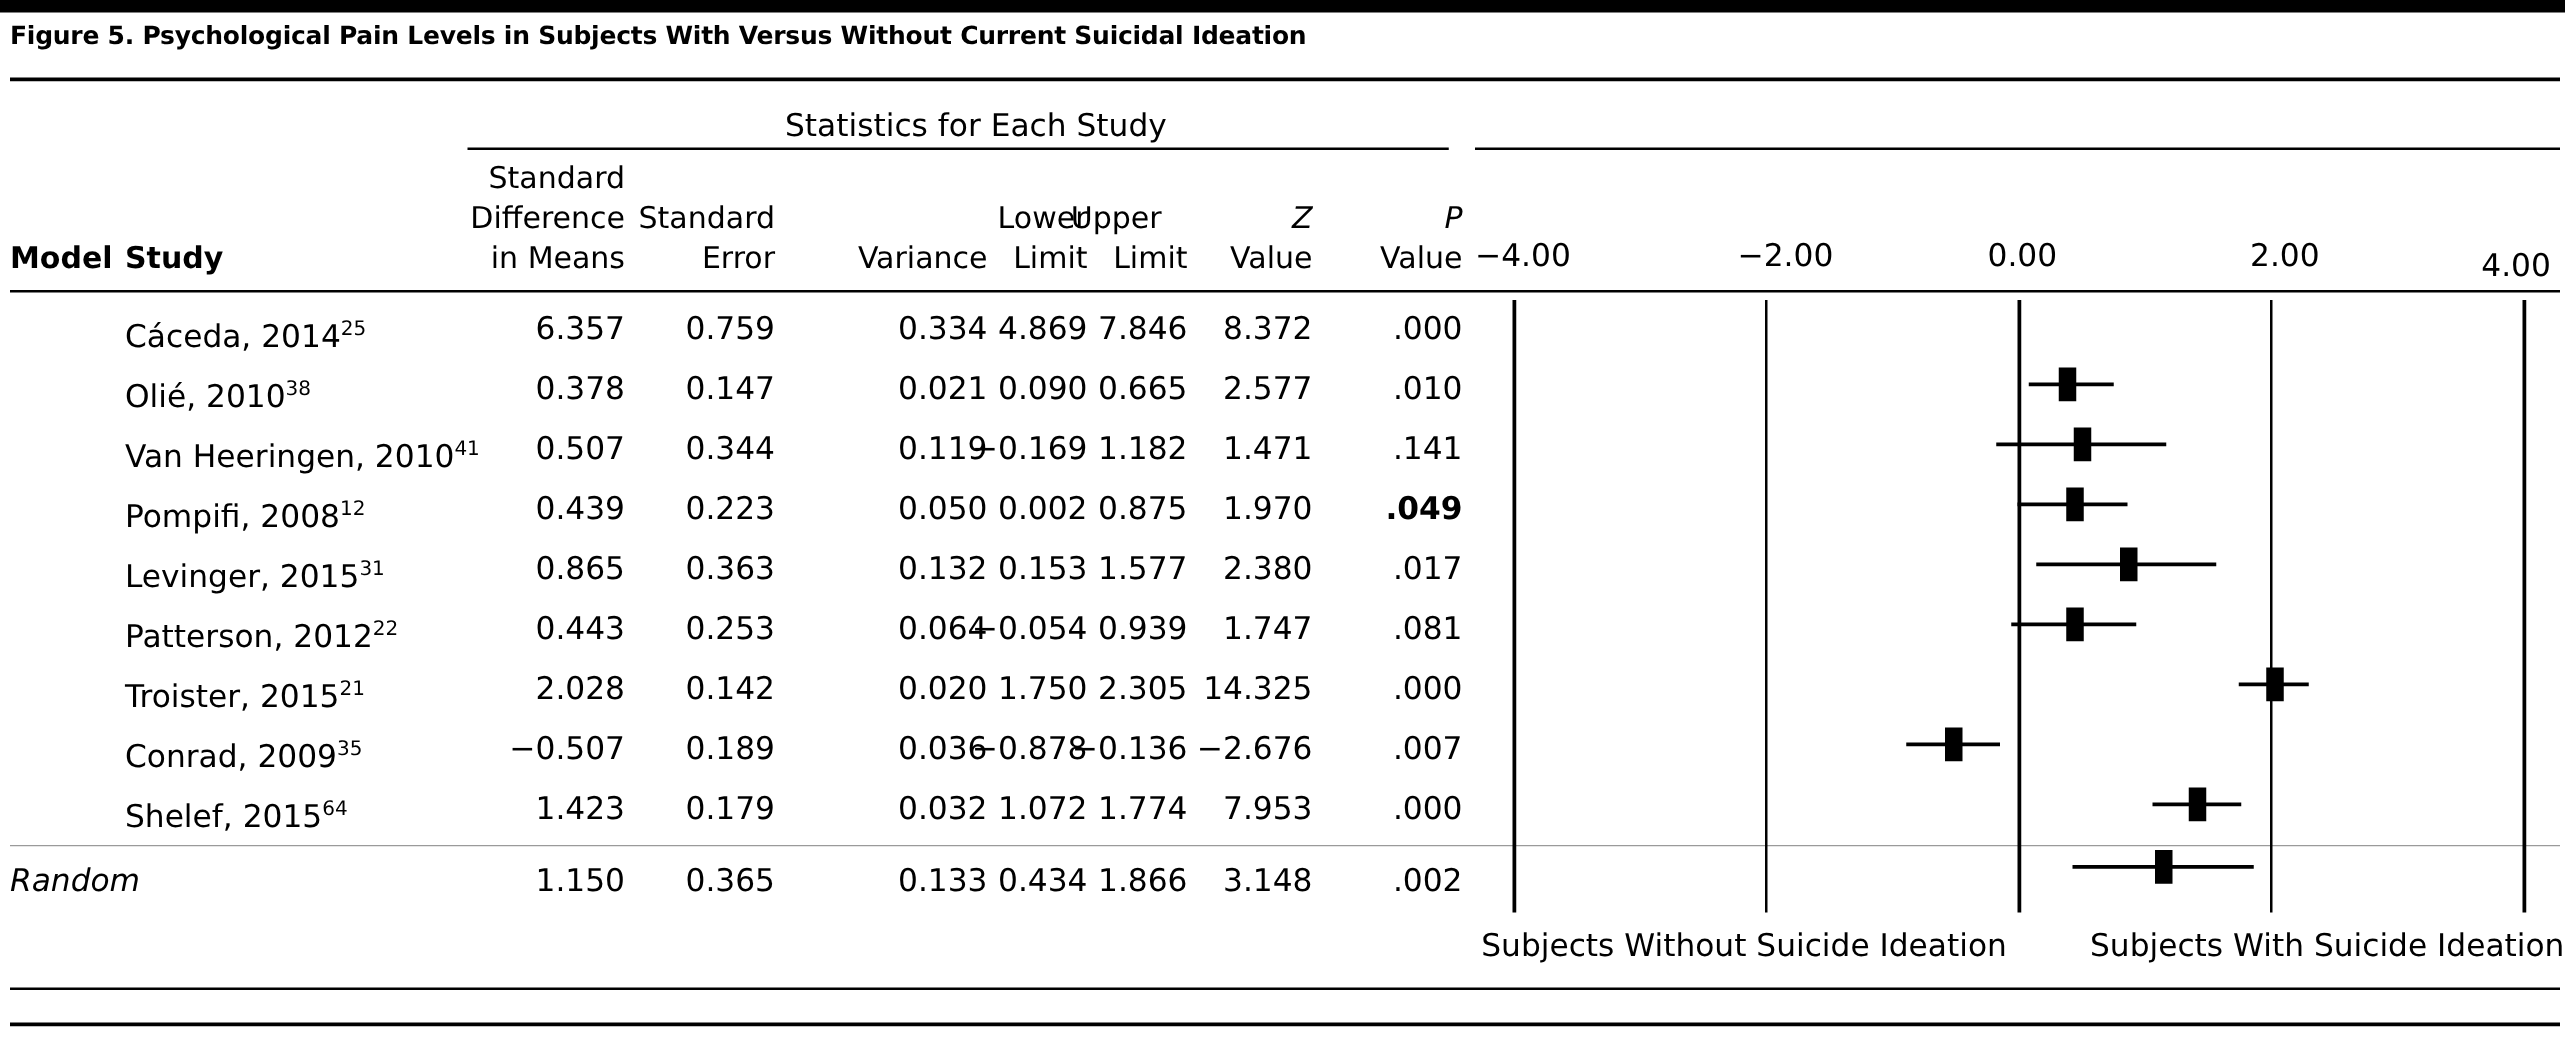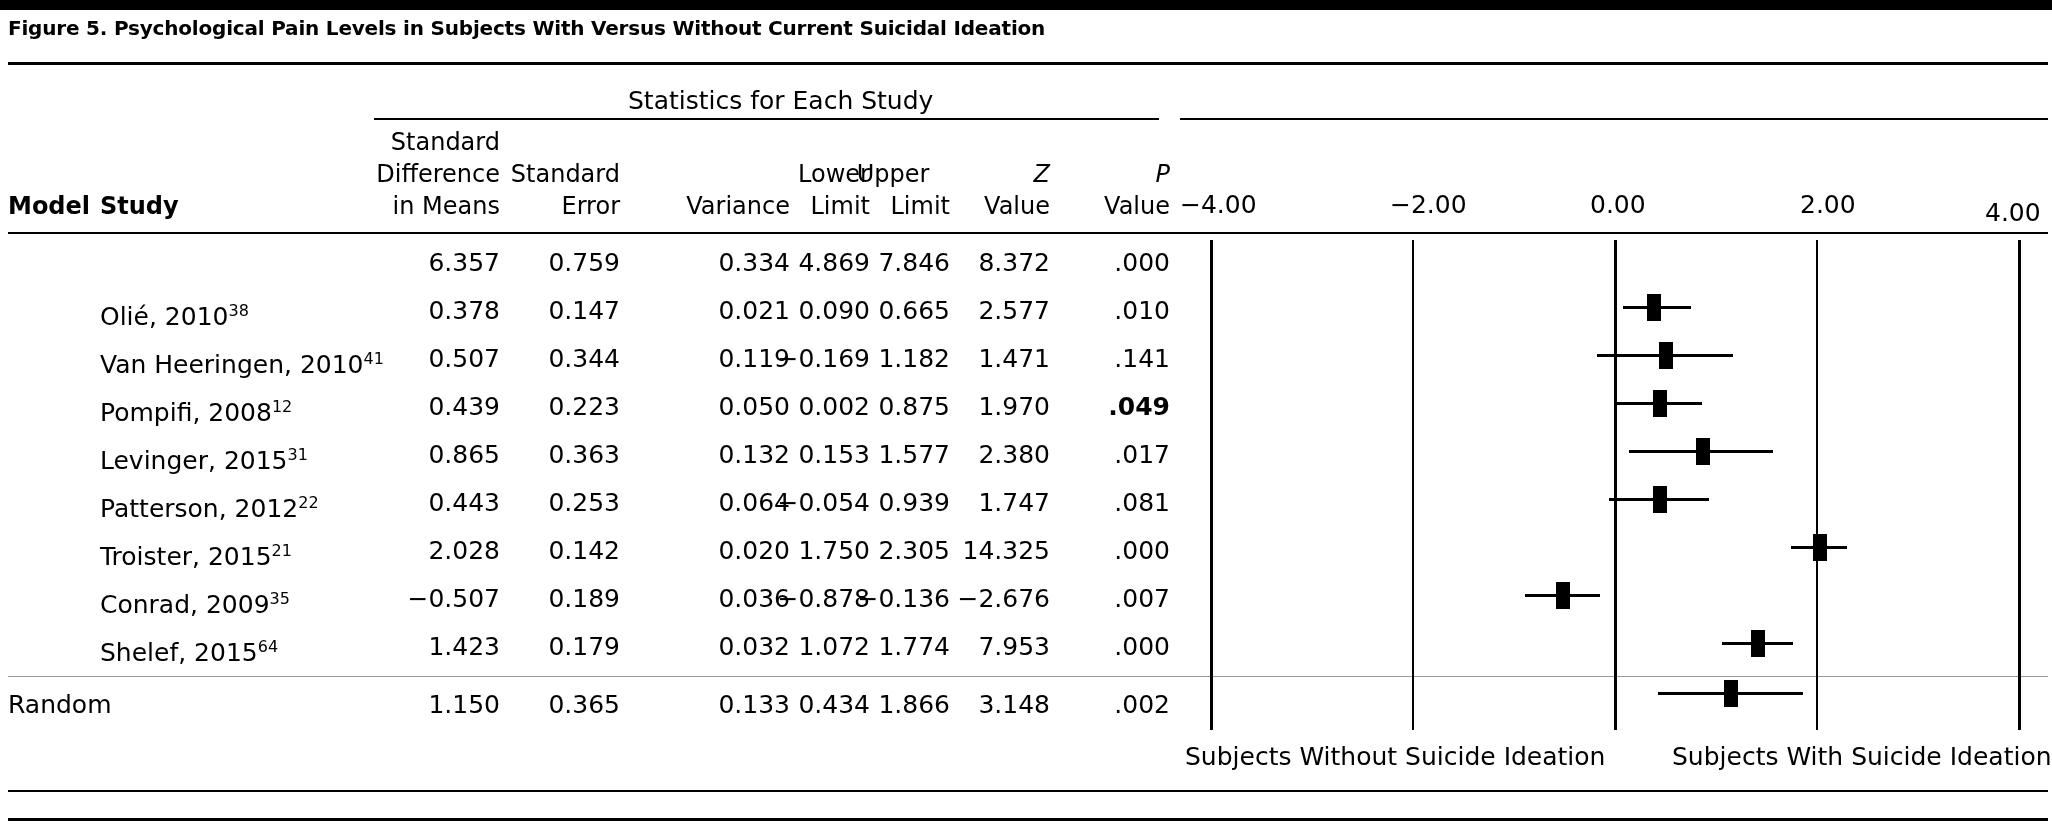--- a/index.html
+++ b/index.html
@@ -164,20 +164,21 @@
   <div class="colhead" style="left:1050px; top:190px; width:120px;">Value</div>
 
   <div class="rule rule-header"></div>
 
   <div class="tick-label" style="left:1180px; top:190px;">−4.00</div>
   <div class="tick-label" style="left:1390px; top:190px;">−2.00</div>
   <div class="tick-label" style="left:1590px; top:190px;">0.00</div>
   <div class="tick-label" style="left:1800px; top:190px;">2.00</div>
   <div class="tick-label" style="left:1985px; top:198px;text-align:center;">4.00</div>
 
+  <div class="cell" style="left:100px; top:248px;"><span>Cáceda, 2014</span><sup>25</sup></div>
   <div class="cell num" style="left:300px; top:248px; width:200px;">6.357</div>
   <div class="cell num" style="left:450px; top:248px; width:170px;">0.759</div>
   <div class="cell num" style="left:620px; top:248px; width:170px;">0.334</div>
   <div class="cell num" style="left:640px; top:248px; width:230px;">4.869</div>
   <div class="cell num" style="left:780px; top:248px; width:170px;">7.846</div>
   <div class="cell num" style="left:920px; top:248px; width:130px;">8.372</div>
   <div class="cell num" style="left:1050px; top:248px; width:120px;">.000</div>
 
   <div class="cell" style="left:100px; top:296px;"><span>Olié, 2010</span><sup>38</sup></div>
   <div class="cell num" style="left:300px; top:296px; width:200px;">0.378</div>
@@ -246,21 +247,21 @@
   <div class="cell num" style="left:300px; top:632px; width:200px;">1.423</div>
   <div class="cell num" style="left:450px; top:632px; width:170px;">0.179</div>
   <div class="cell num" style="left:620px; top:632px; width:170px;">0.032</div>
   <div class="cell num" style="left:640px; top:632px; width:230px;">1.072</div>
   <div class="cell num" style="left:780px; top:632px; width:170px;">1.774</div>
   <div class="cell num" style="left:920px; top:632px; width:130px;">7.953</div>
   <div class="cell num" style="left:1050px; top:632px; width:120px;">.000</div>
 
   <div class="rule rule-random"></div>
 
-  <div class="cell" style="left:8px; top:690px;">Random</div>
+  <div class="cell" style="left:8px; top:690px;font-style:italic;">Random</div>
   <div class="cell num" style="left:300px; top:690px; width:200px;">1.150</div>
   <div class="cell num" style="left:450px; top:690px; width:170px;">0.365</div>
   <div class="cell num" style="left:620px; top:690px; width:170px;">0.133</div>
   <div class="cell num" style="left:640px; top:690px; width:230px;">0.434</div>
   <div class="cell num" style="left:780px; top:690px; width:170px;">1.866</div>
   <div class="cell num" style="left:920px; top:690px; width:130px;">3.148</div>
   <div class="cell num" style="left:1050px; top:690px; width:120px;">.002</div>
 
   <div class="forest">
 

